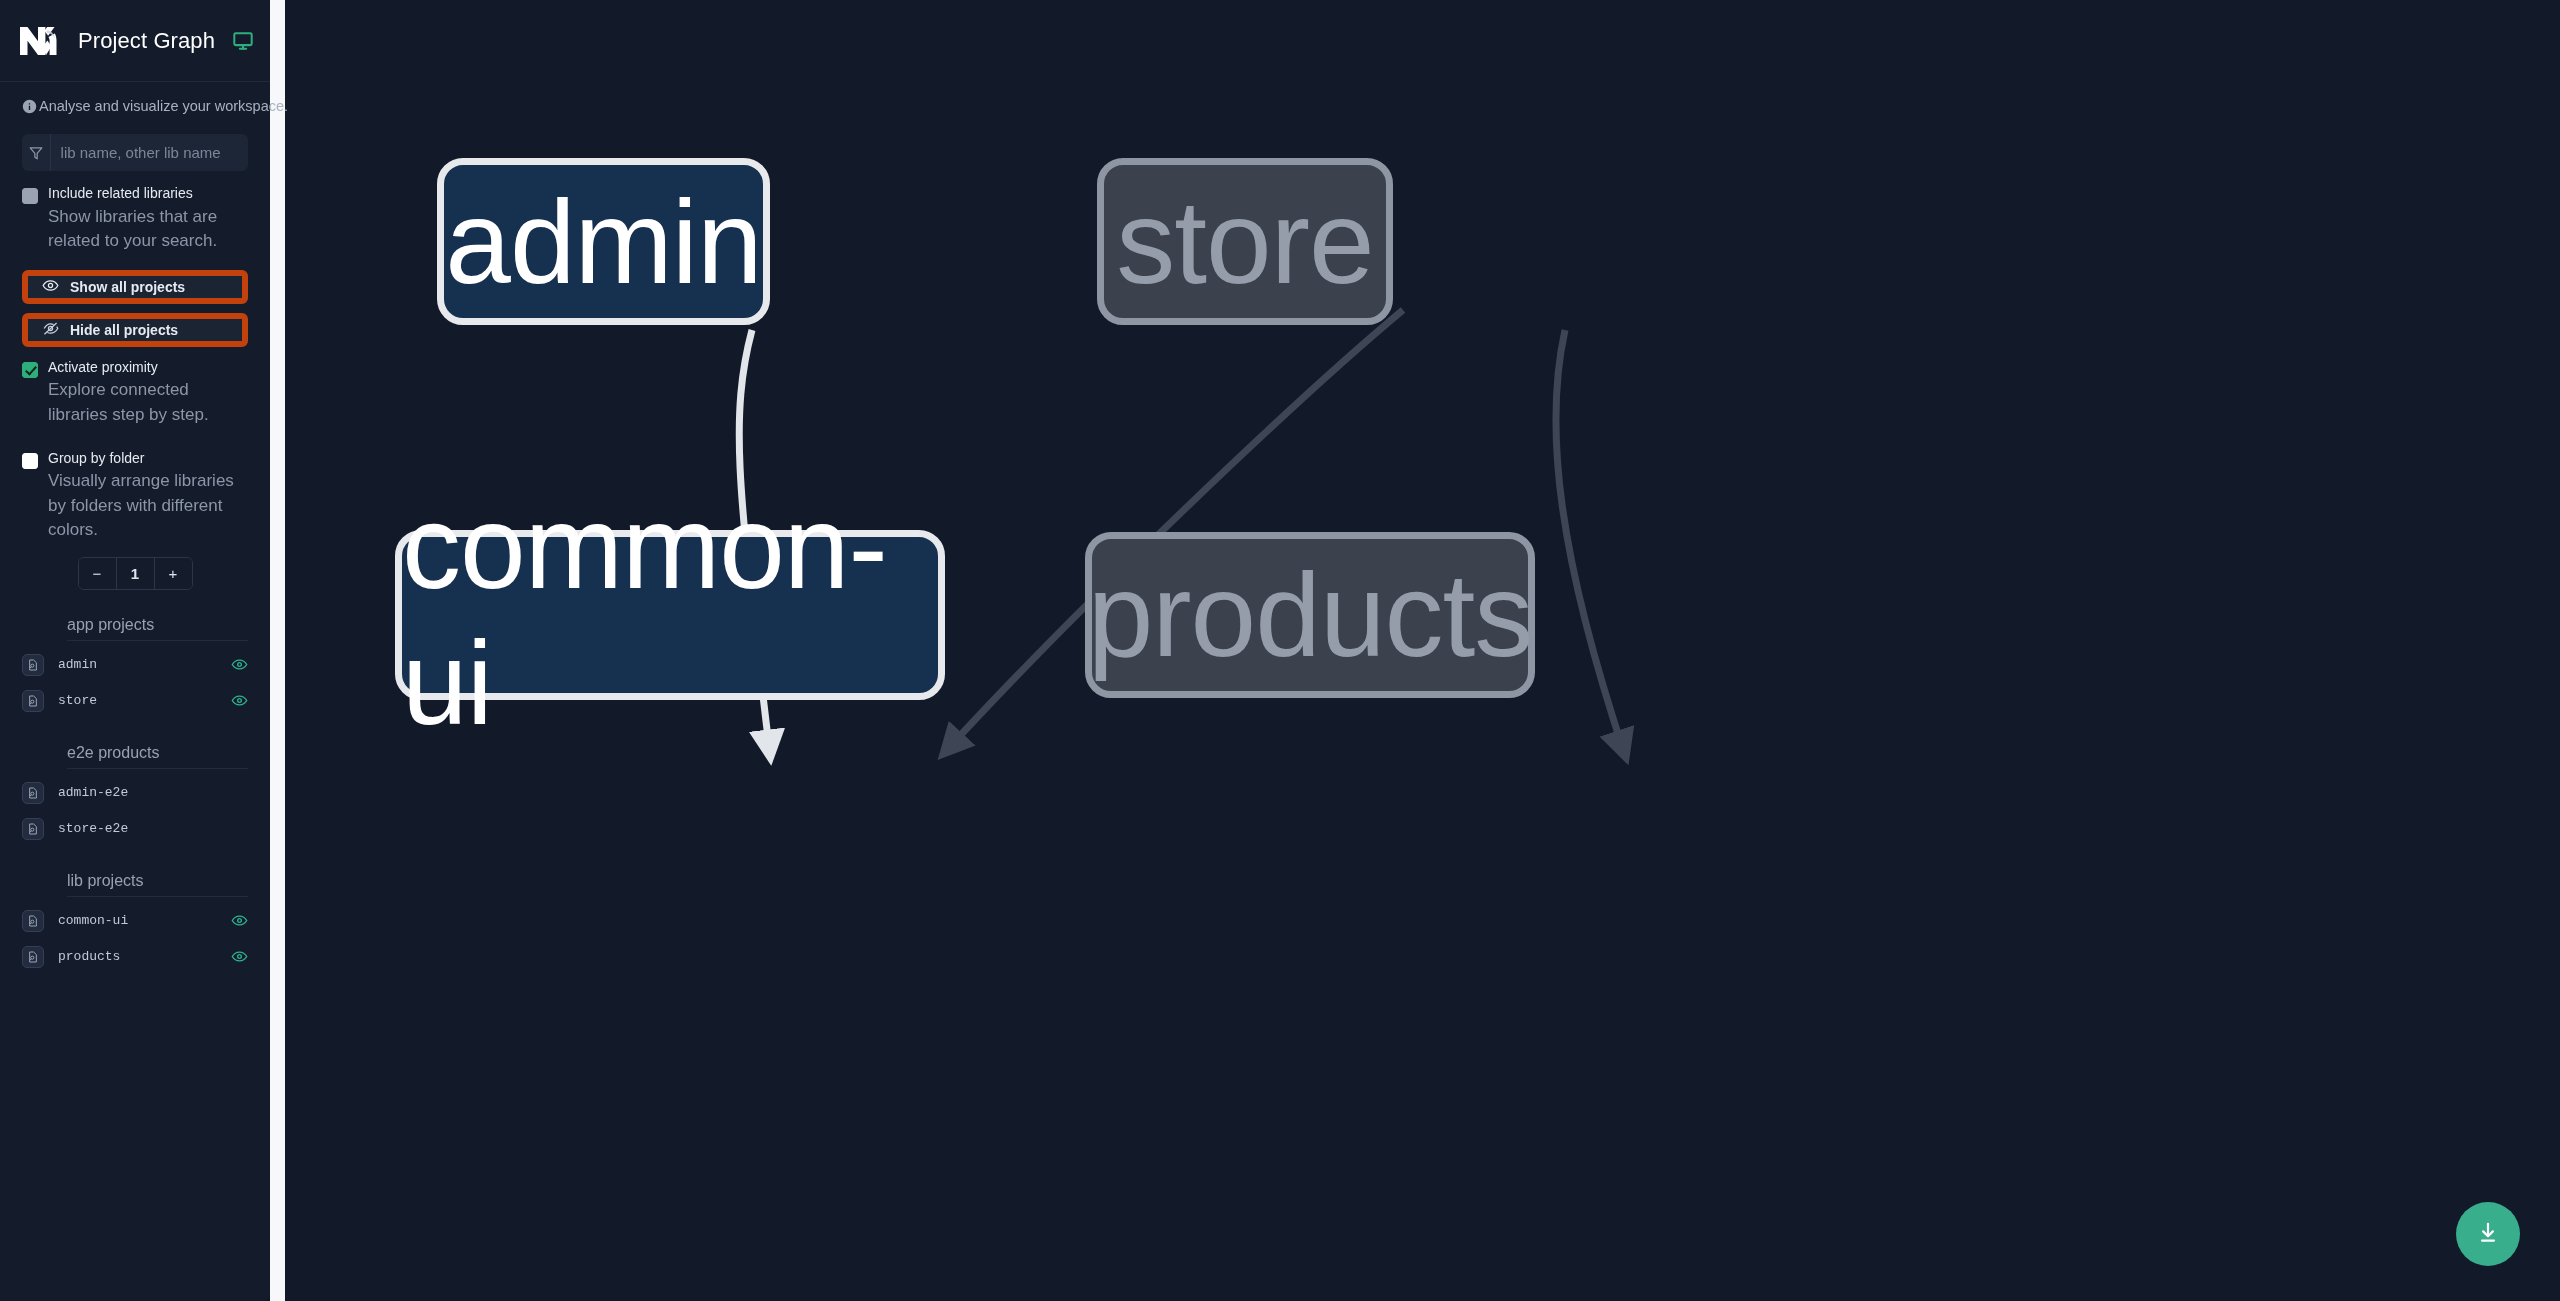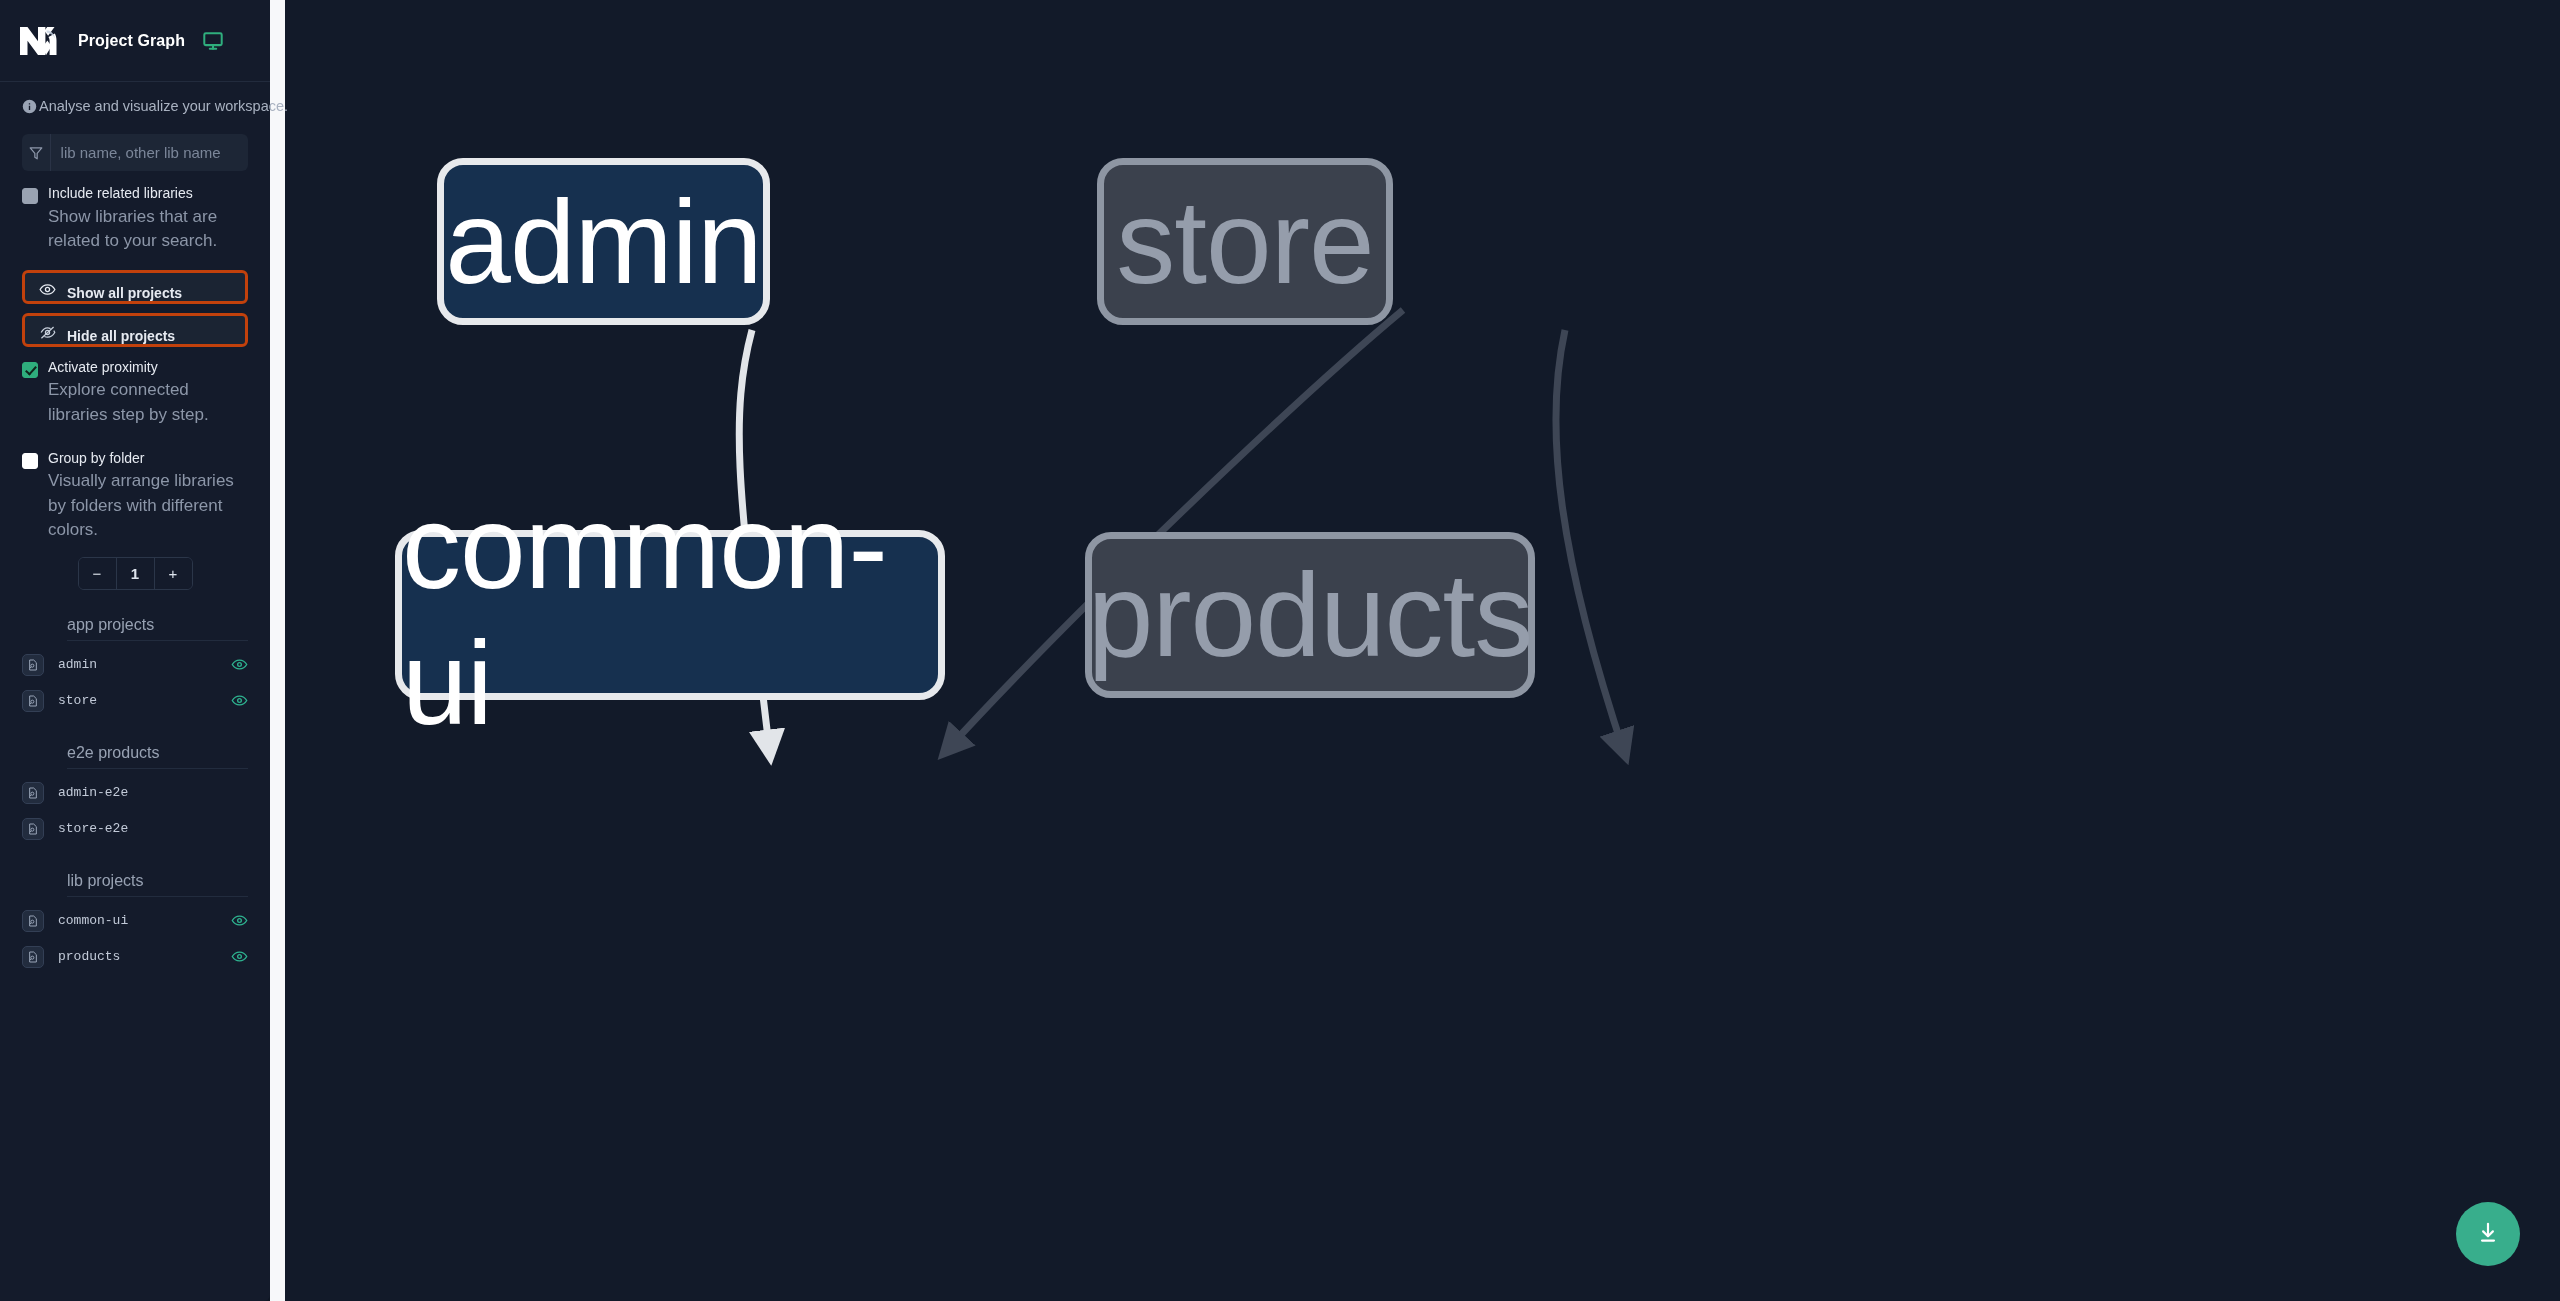--- a/index.html
+++ b/index.html
@@ -27,21 +27,21 @@
   }
 
   .brand {
     height: 82px; flex: 0 0 82px;
     display: flex; align-items: center;
     padding: 0 16px;
     border-bottom: 1px solid #222b3d;
   }
   .nx-logo { width: 44px; height: 44px; flex: 0 0 44px; position: relative; }
   .brand-title {
-    color: #ffffff; font-size: 16px; font-weight: 700;
+    color: #ffffff; font-size: 22px; font-weight: 400;
     margin-left: 18px; letter-spacing: .1px; white-space: nowrap;
   }
   .monitor-icon { margin-left: 17px; width: 22px; height: 22px; display:block; }
 
   .tagline {
     display: flex; align-items: center; gap: 2px;
     padding: 16px 18px 14px 22px;
   }
   .tagline .info-icon { width: 15px; height: 15px; flex: 0 0 15px; display:block; }
   .tagline-text { color: #a9b2c1; font-size: 14.5px; white-space: nowrap; }
@@ -75,23 +75,23 @@
     content: ""; position: absolute; left: 5px; top: 1px;
     width: 4px; height: 9px; border: solid #10261d;
     border-width: 0 2px 2px 0; transform: rotate(42deg);
   }
   .cb-label { color: #e6eaf1; font-size: 14px; font-weight: 400; line-height: 1.25; }
   .cb-desc { color: #8c96a8; font-size: 17px; line-height: 1.45; margin-top: 2px; max-width: 200px; }
 
   .btn-list { padding: 16px 22px 0 22px; display: flex; flex-direction: column; gap: 9px; }
   .sbtn {
     height: 34px; width: 100%;
-    background: #1b2433; border: 3px solid #c2410c;
+    background: #1b2433; border: 6px solid #c2410c;
     border-radius: 6px;
-    display: flex; align-items: flex-end; gap: 11px;
+    display: flex; align-items: center; gap: 11px;
     padding: 0 14px;
     color: #e6eaf1; font-size: 14px; font-weight: 700;
     cursor: pointer; font-family: "Liberation Sans", sans-serif;
   }
   .sbtn svg { flex: 0 0 auto; }
 
   .stepper {
     margin: 14px 22px 0 22px;
     display: flex; align-self: center;
     border: 1px solid #2b3649; border-radius: 6px; overflow: hidden;

